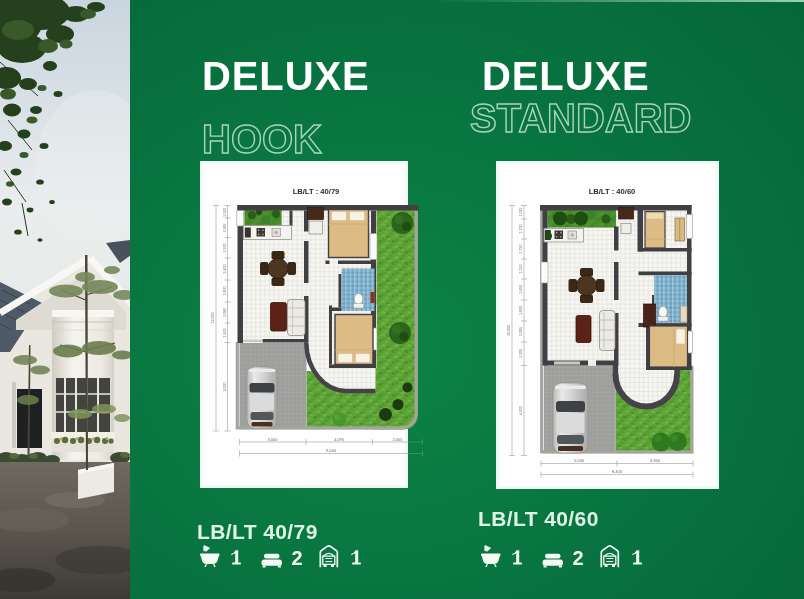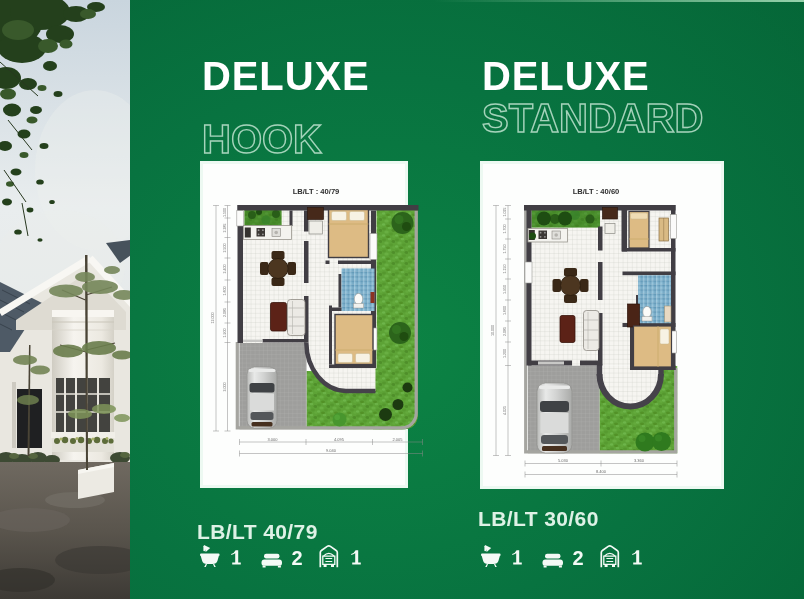--- a/index.html
+++ b/index.html
@@ -196,21 +196,21 @@
     </g>
   </svg>
   </div>
 
   <div class="big" style="left:202px;top:56px;">DELUXE</div>
 
   <div class="outline" style="left:202px;top:97.5px;margin-top:21px;">HOOK</div>
 
   <div class="big" style="left:482px;top:56px;">DELUXE</div>
 
-  <div class="outline" style="left:482px;top:97.5px;">STANDARD</div>
+  <div class="outline" style="left:470px;top:97.5px;">STANDARD</div>
 
   <div class="card" style="left:199.5px;top:160.5px;width:208px;height:327px;">
   <svg id="plan1" width="231" height="327" viewBox="0 0 231 327">
     <defs>
       <pattern id="grass1" width="13" height="11" patternUnits="userSpaceOnUse">
         <rect width="13" height="11" fill="#5da336"></rect>
         <ellipse cx="2" cy="2" rx="2" ry="1.4" fill="#55982e"></ellipse>
         <ellipse cx="7.5" cy="1" rx="1.8" ry="1.2" fill="#6ab146"></ellipse>
         <ellipse cx="11.5" cy="3.5" rx="2" ry="1.4" fill="#4f8f2a"></ellipse>
         <ellipse cx="4.5" cy="5" rx="2.2" ry="1.5" fill="#68af42"></ellipse>
@@ -434,21 +434,21 @@
 
     <g font-family="Liberation Sans, sans-serif" font-size="4" fill="#6b6b6b" text-anchor="middle">
       <text x="72.5" y="279.5">3.000</text>
       <text x="139" y="279.5">4.095</text>
       <text x="197.5" y="279.5">2.005</text>
       <text x="131" y="291">9.040</text>
     </g>
   </svg>
   </div>
 
-  <div class="card" style="left:480px;top:160.5px;width:244px;height:328.5px;">
+  <div class="card" style="left:496px;top:160.5px;width:223px;height:328.5px;text-align:right;">
   <svg id="plan2" width="232.5" height="328.5" viewBox="0 0 232.5 328.5">
     <defs>
       <clipPath id="plot2">
         <rect x="44" y="44" width="153.5" height="248.5"></rect>
       </clipPath>
     </defs>
 
     <text x="116" y="33" font-family="Liberation Sans, sans-serif" font-size="7.6" font-weight="bold" fill="#2d2d2d" text-anchor="middle">LB/LT : 40/60</text>
     <g clip-path="url(#plot2)">
 
@@ -638,21 +638,21 @@
     <g font-family="Liberation Sans, sans-serif" font-size="4" fill="#6b6b6b" text-anchor="middle">
       <text x="83" y="301">5.030</text>
       <text x="159" y="301">3.360</text>
       <text x="121" y="312">8.400</text>
     </g>
   </svg>
   </div>
 
   <div class="lblt" style="left:197px;top:521px;">LB/LT 40/79</div>
 
-  <div class="lblt" style="left:478px;top:507.5px;">LB/LT 30/60</div>
+  <div class="lblt" style="left:478px;top:507.5px;">LB/LT 40/60</div>
 
   <div class="abs" id="icons-left" style="left:200px;top:544px;width:170px;height:26px;">
   <svg width="170" height="26" viewBox="0 0 170 26">
     <g fill="#f4faf6">
 
       <g>
         <rect x="3.4" y="1.5" width="1.6" height="5.8" rx="0.8"></rect>
         <polygon points="4,1 10.2,4.1 5.7,7.9"></polygon>
         <path d="M0.6,11.5 H19 L17.4,17 Q16.5,20 12.5,20 H7 Q3,20 2.2,17 Z"></path>
         <rect x="0" y="9.6" width="19.6" height="2.4" rx="1.1"></rect>

